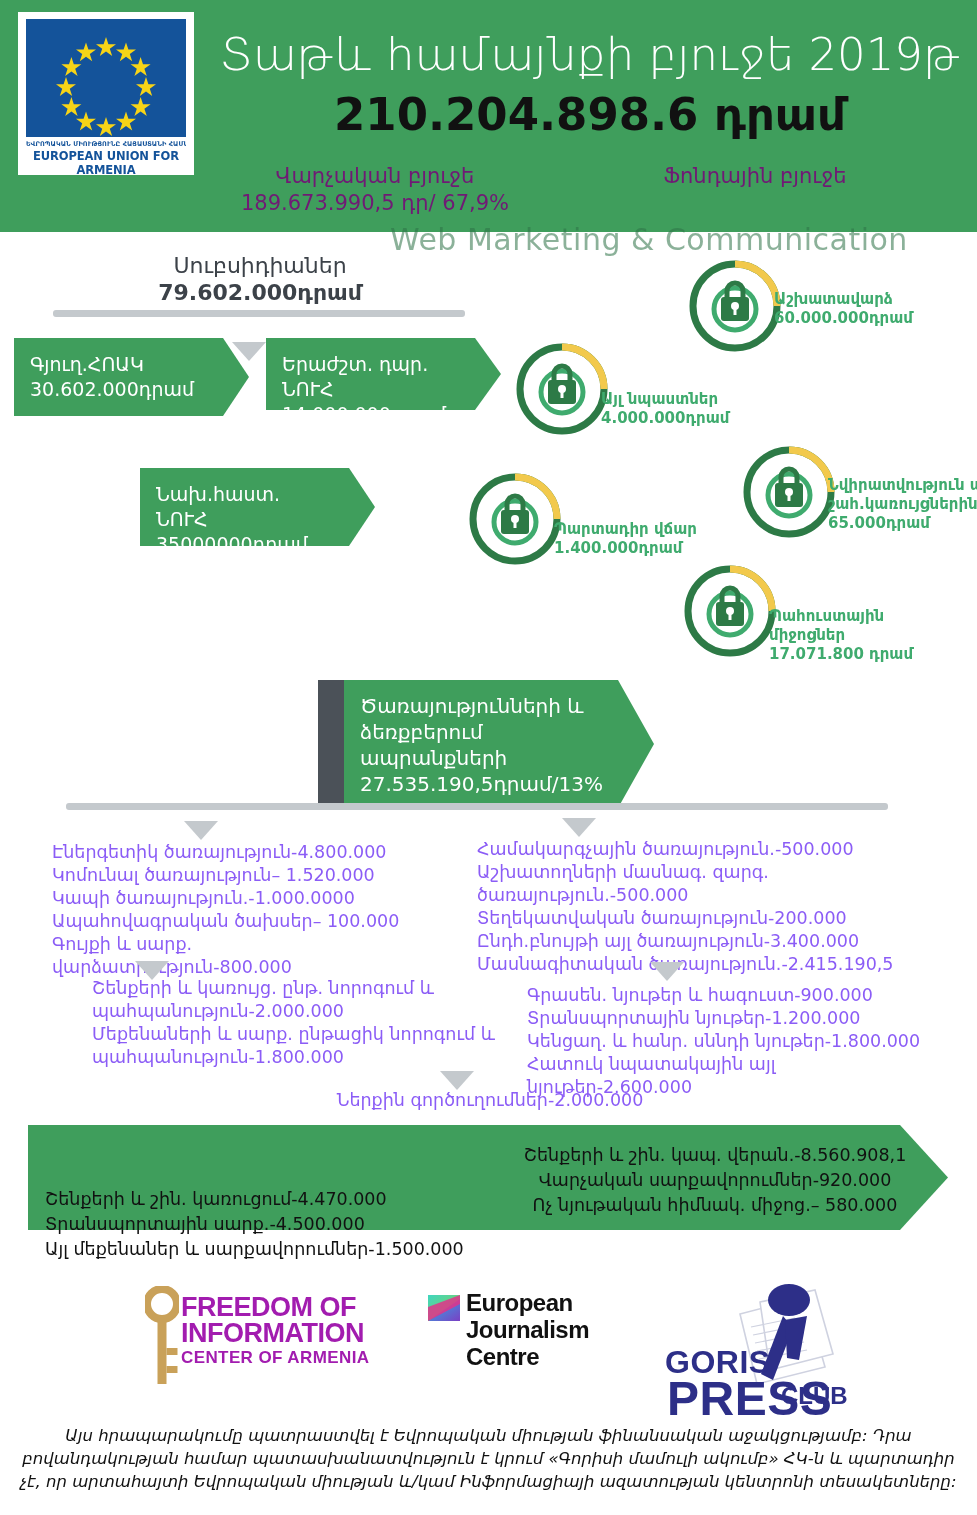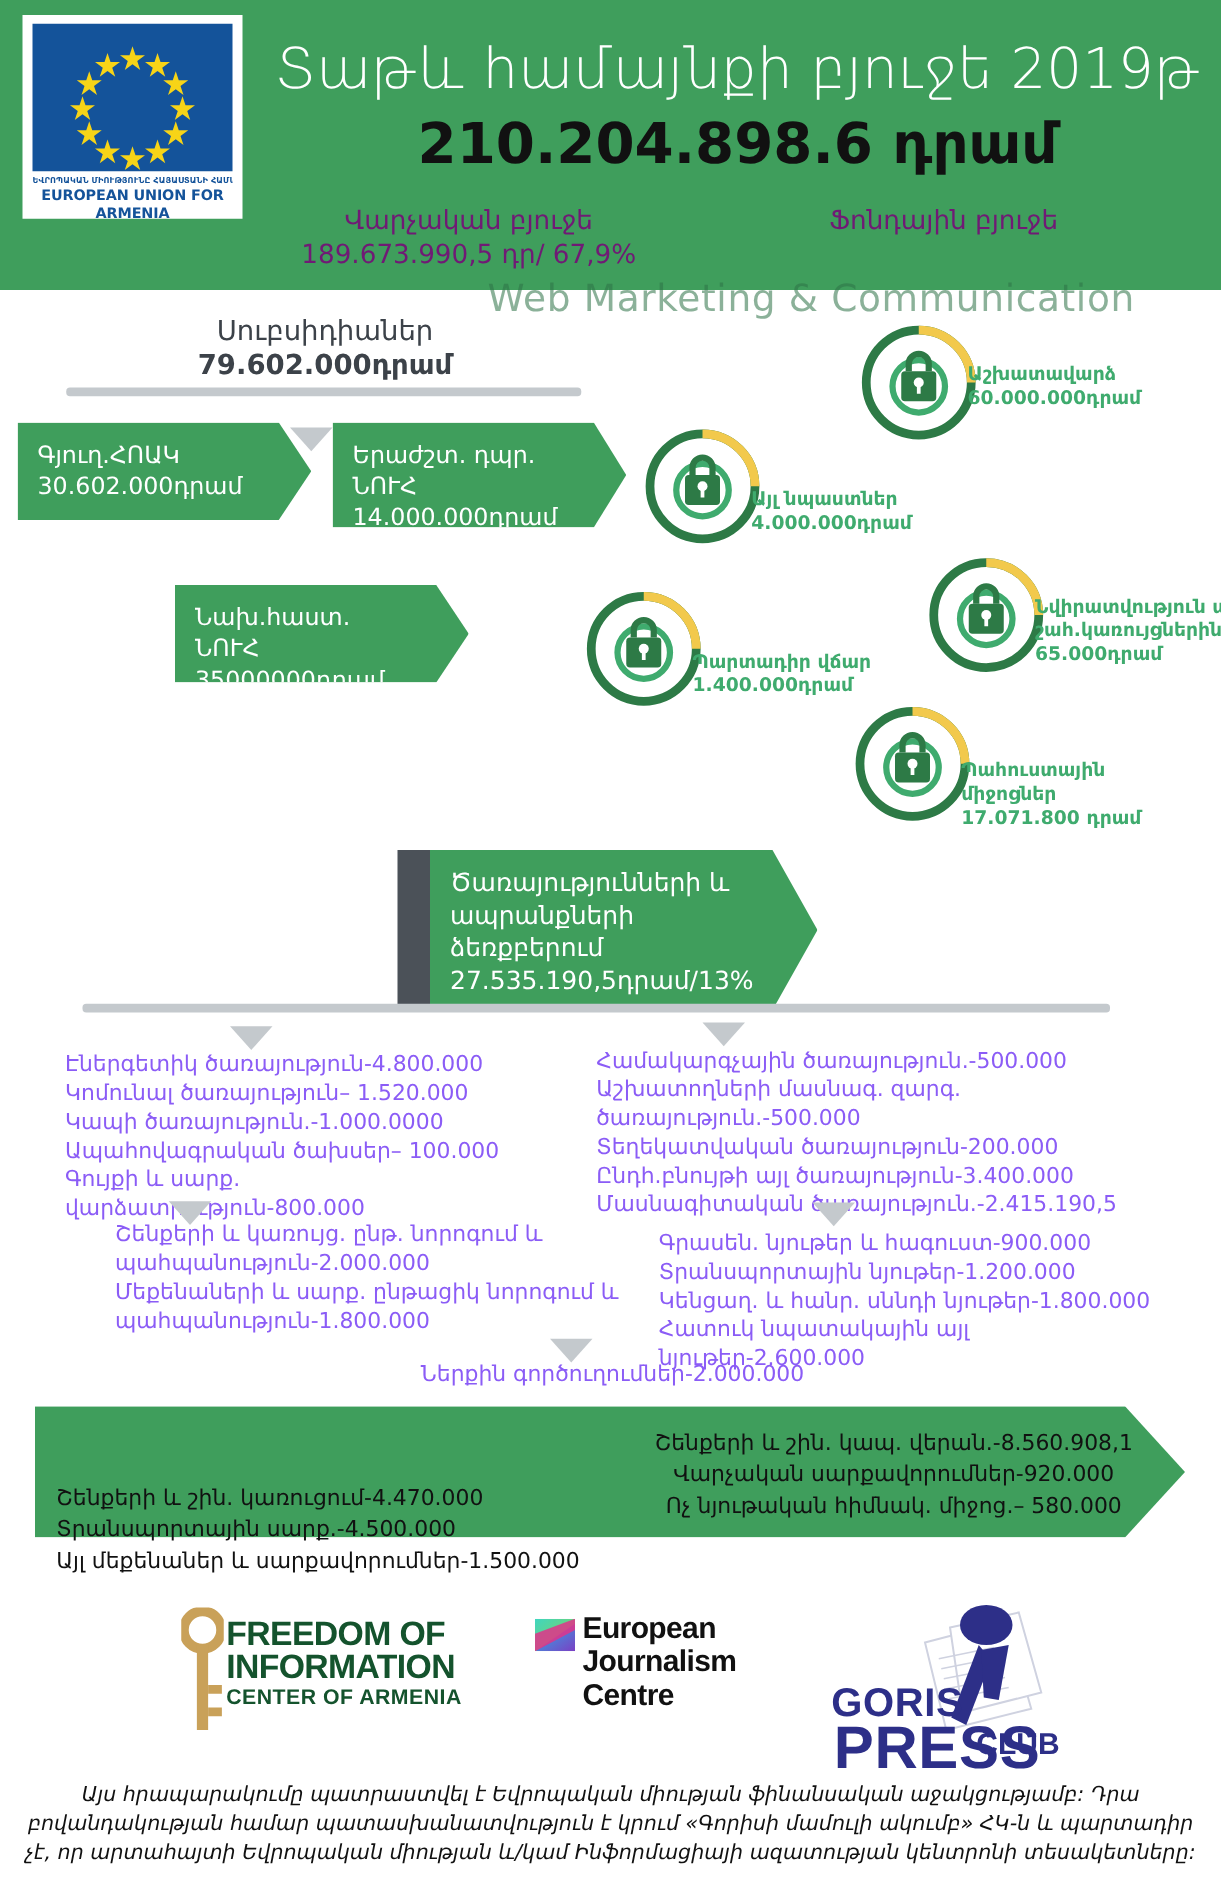--- a/index.html
+++ b/index.html
@@ -75,21 +75,21 @@
   .rule-mid { left: 66px; top: 803px; width: 822px; }
 
   
   .arrow-box {
     position: absolute; background: #3f9e5c; color: #ffffff;
     font-size: 19px; line-height: 25px;
     padding: 14px 38px 14px 16px;
     clip-path: polygon(0 0, calc(100% - 26px) 0, 100% 50%, calc(100% - 26px) 100%, 0 100%);
   }
   .box-gyugh { left: 14px;  top: 338px; width: 235px; height: 78px; }
-  .box-erazh { left: 266px; top: 338px; width: 235px; height: 84px; }
+  .box-erazh { left: 266px; top: 338px; width: 235px; height: 72px; }
   .box-nakhs { left: 140px; top: 468px; width: 235px; height: 78px; }
 
   .tri-down {
     position: absolute; width: 0; height: 0;
     border-left: 17px solid transparent;
     border-right: 17px solid transparent;
     border-top: 19px solid #c4c9cd;
   }
   .tri-1 { left: 232px; top: 342px; }
   .tri-a { left: 184px; top: 821px; }
@@ -145,21 +145,21 @@
   .bot-col-l { left: 45px;  top: 1143px; width: 460px; }
   .bot-col-r { left: 505px; top: 1143px; width: 420px; text-align: center; }
 
   
   .logo { position: absolute; }
   .foi-key {
     position: absolute; left: 0; top: 8px; width: 34px; height: 100px;
   }
   .foi-text {
     position: absolute; left: 36px; top: 16px;
-    color: #14532d; font-weight: bold; font-family: "Liberation Sans", sans-serif;
+    color: #a21caf; font-weight: bold; font-family: "Liberation Sans", sans-serif;
   }
   .foi-l1 { font-size: 27px; line-height: 26px; letter-spacing: -.5px; }
   .foi-l2 { font-size: 27px; line-height: 27px; letter-spacing: -.5px; }
   .foi-l3 { font-size: 17px; line-height: 22px; letter-spacing: .4px; }
 
   .ejc-sq { position: absolute; left: 0; top: 10px; width: 32px; height: 26px; overflow: hidden; }
   .ejc-text {
     position: absolute; left: 38px; top: 4px;
     color: #111111; font-weight: bold; font-family: "Liberation Sans", sans-serif;
     font-size: 24px; line-height: 27px; letter-spacing: -.5px;
@@ -317,22 +317,22 @@
   <div class="lock-label" style="left:88px; top:45px;">
     <div>Պահուստային</div>
     <div>միջոցներ</div>
     <div>17.071.800 դրամ</div>
   </div>
 </div>
 
 <div class="mid-bar-dark"></div>
 <div class="mid-banner">
   <div>Ծառայությունների և</div>
+  <div>ձեռքբերում</div>
   <div>ապրանքների</div>
-  <div>ձեռքբերում</div>
   <div>27.535.190,5դրամ/13%</div>
 </div>
 <div class="rule rule-mid"></div>
 
 <div class="tri-down tri-a"></div>
 <div class="txt-block blk-l1" style="white-space:pre-line;">Էներգետիկ ծառայություն-4.800.000
 Կոմունալ ծառայություն– 1.520.000
 Կապի ծառայություն.-1.000.0000
 Ապահովագրական ծախսեր– 100.000
 Գույքի և սարք.

